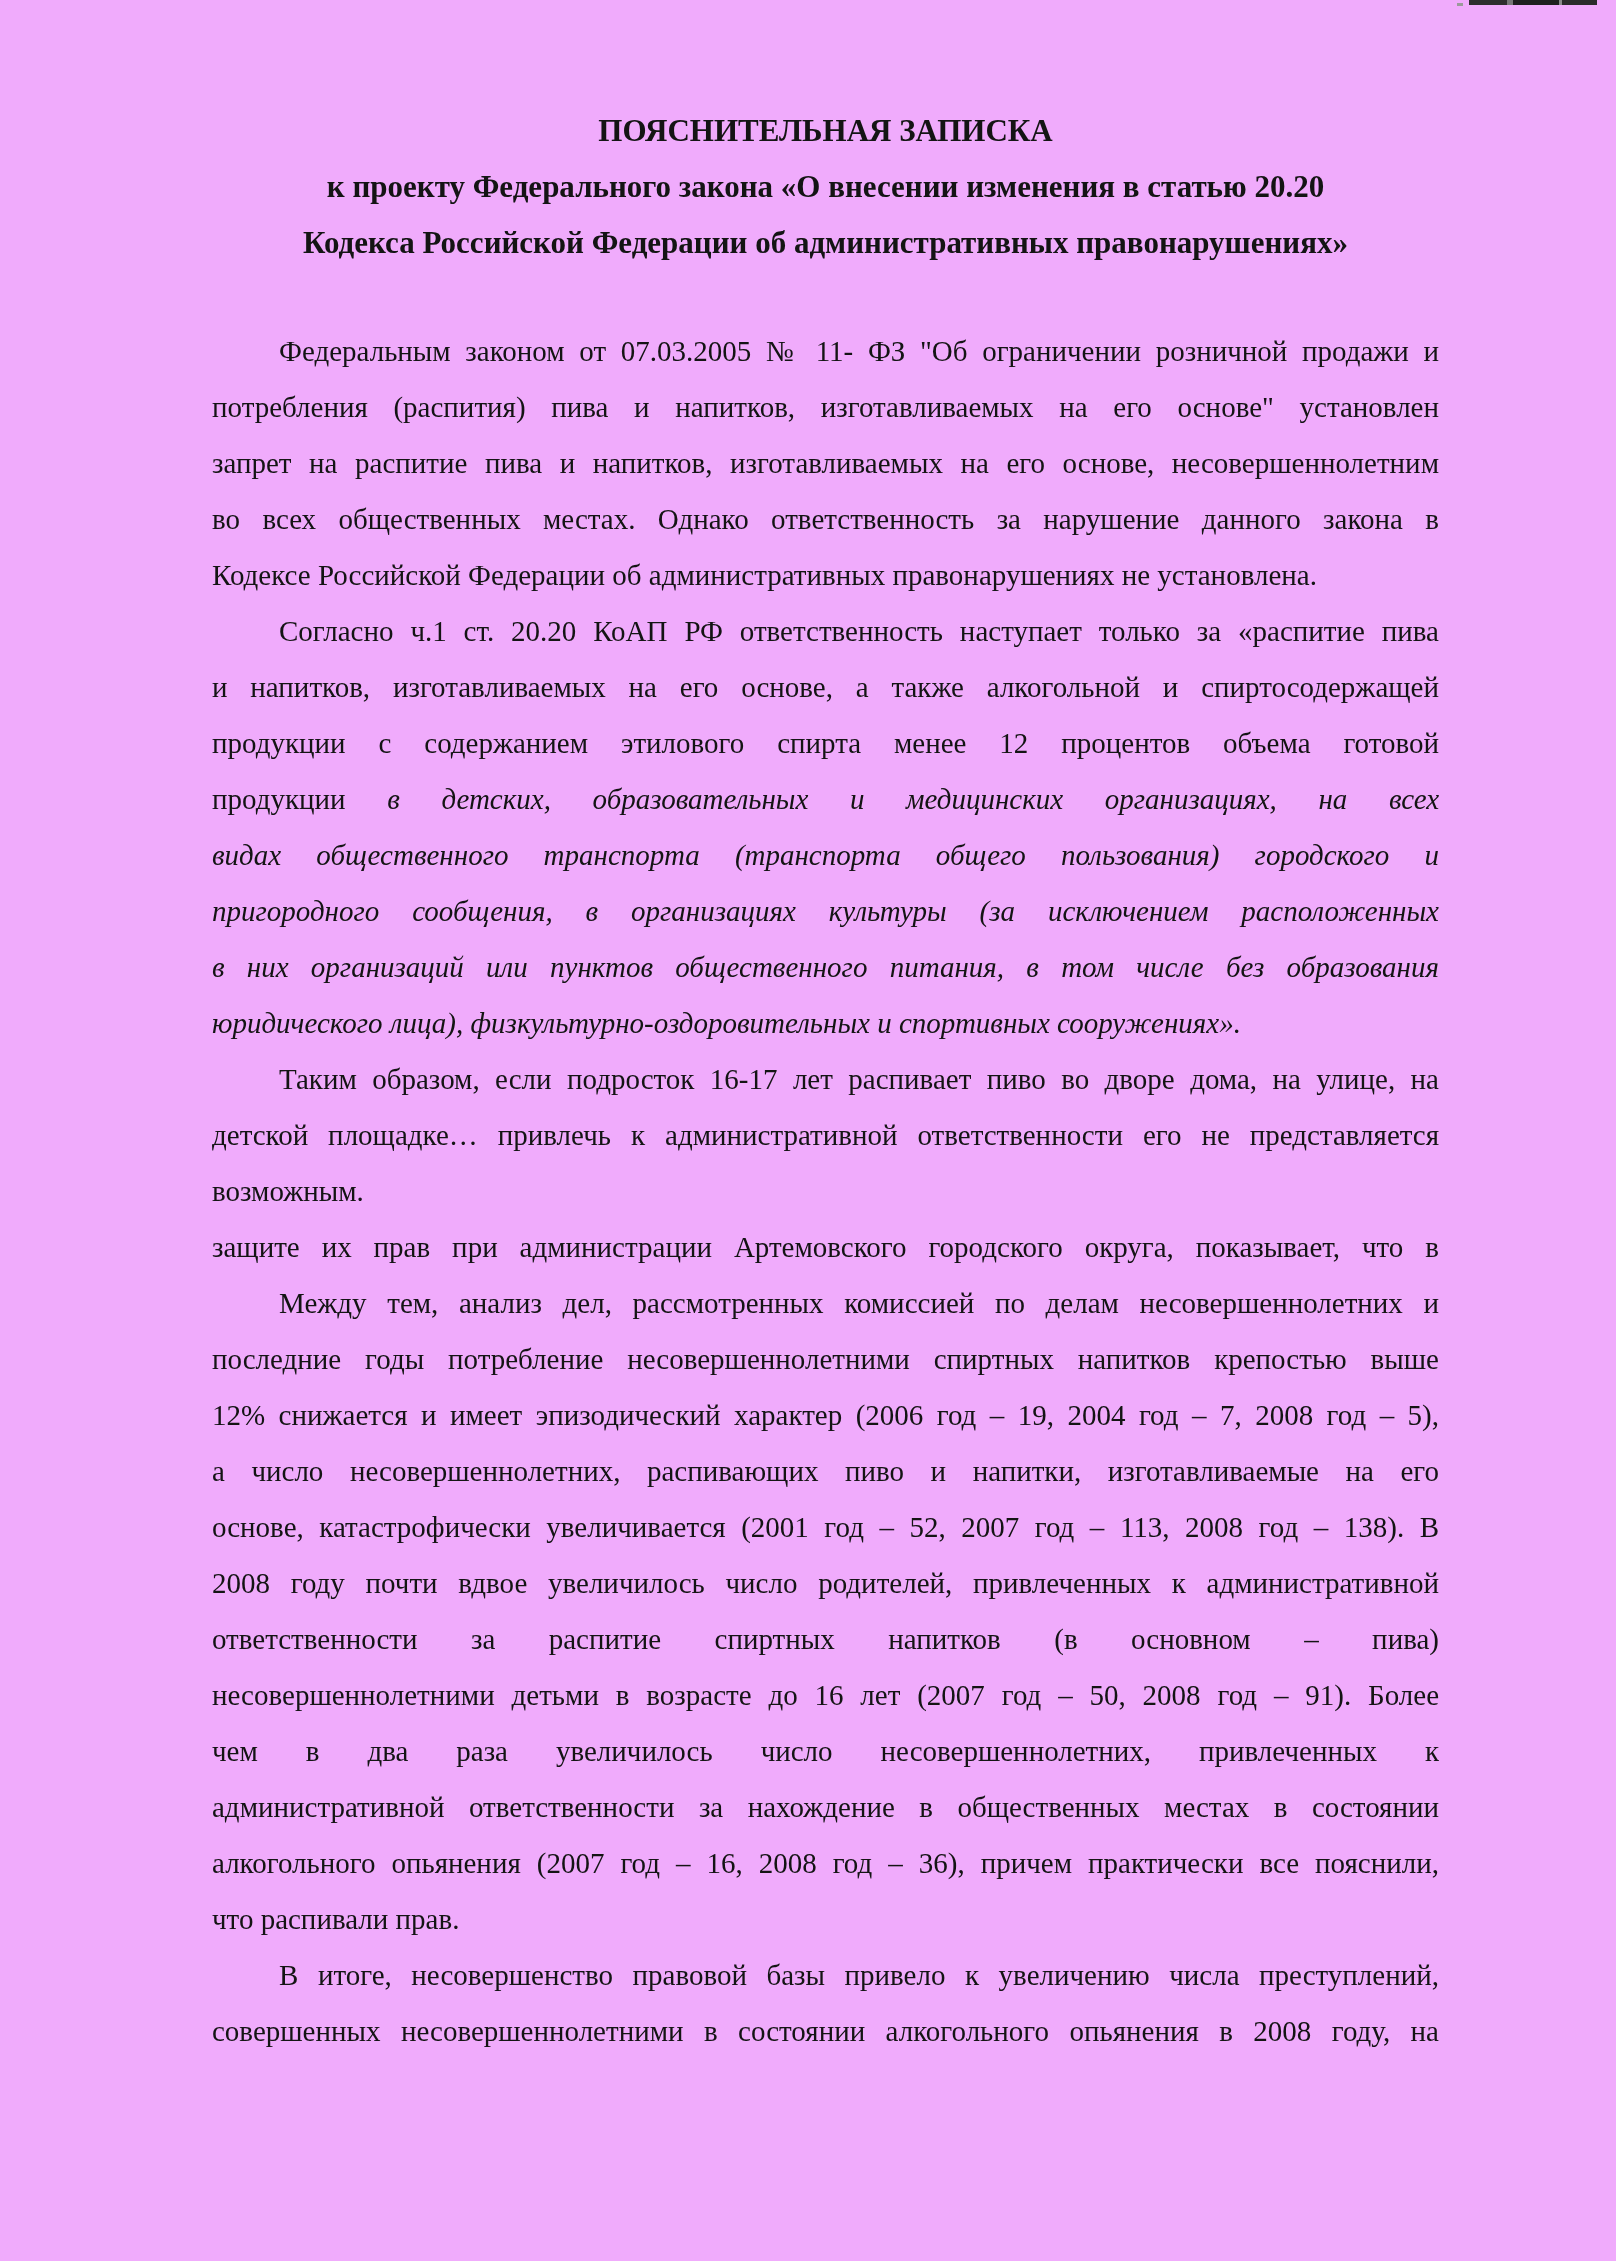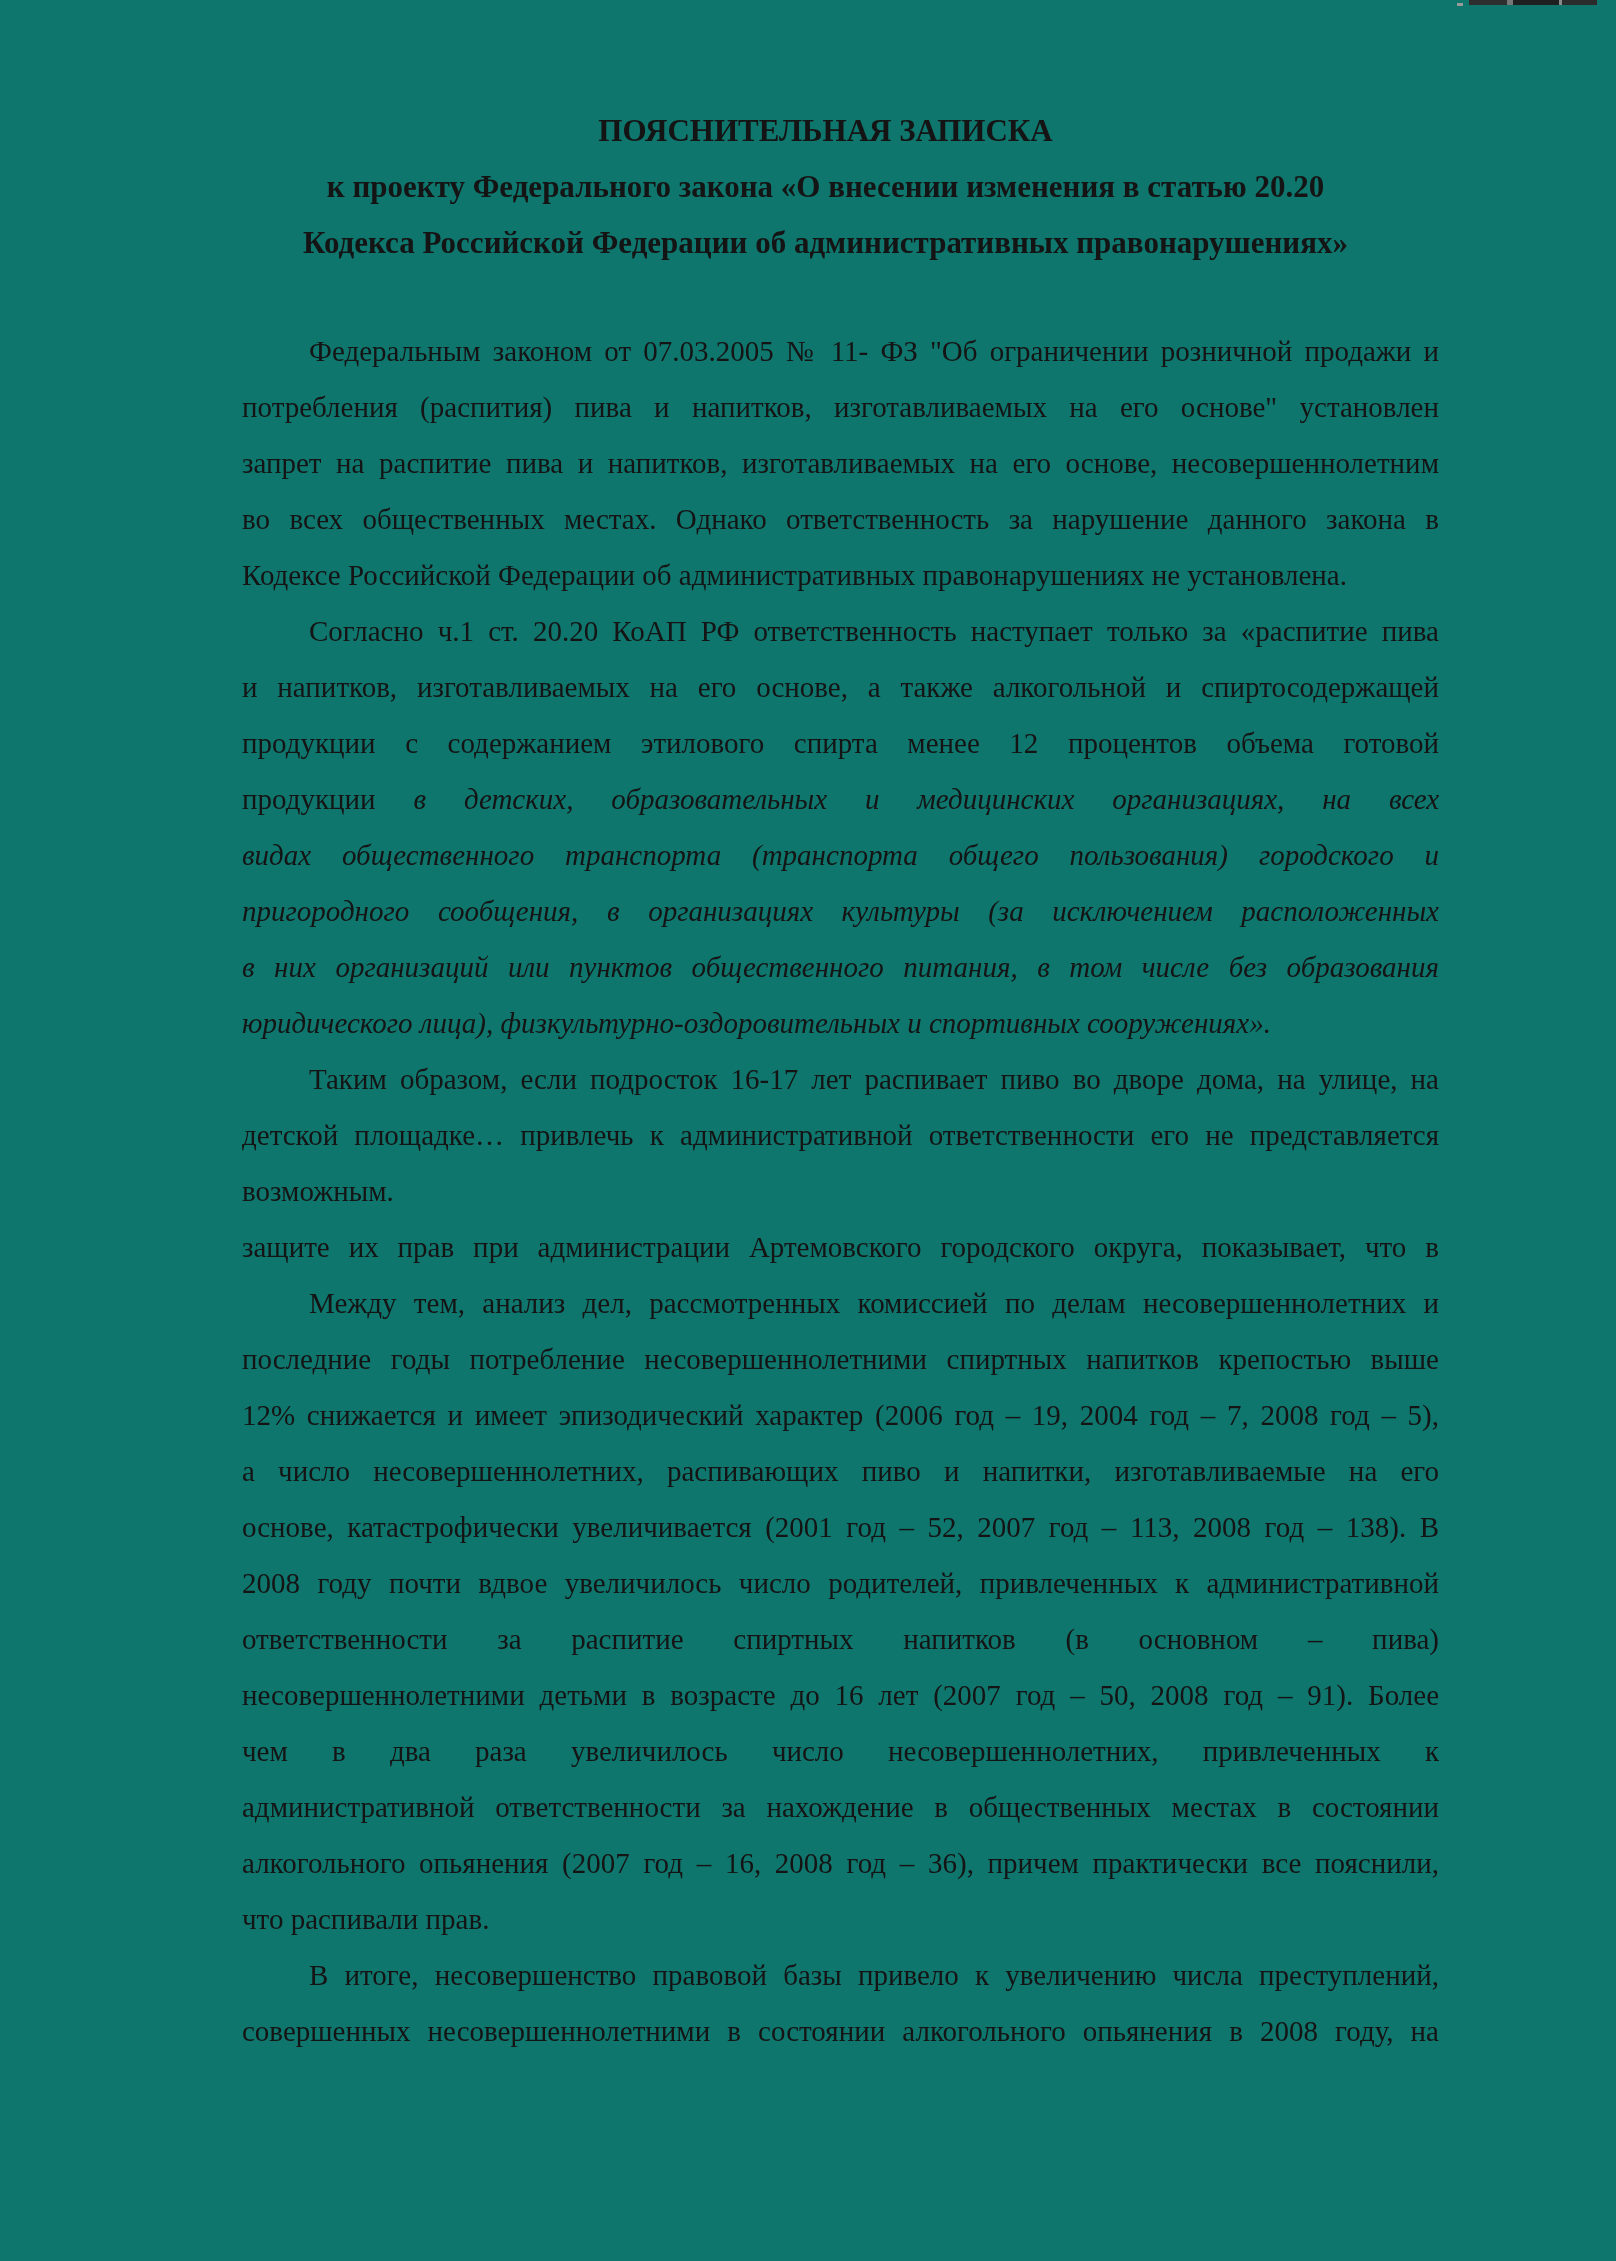--- a/index.html
+++ b/index.html
@@ -1,20 +1,20 @@
 <!DOCTYPE html>
 <html style="font-size:10.3px"><head>
 <meta charset="utf-8">
 <style>
   html, body { margin: 0; padding: 0; background: #888; }
   .page {
     position: relative;
     width: 1617px;
     height: 2261px;
-    background: #0f766e;
+    background: #f0abfc;
     font-family: "Liberation Serif", "DejaVu Serif", serif;
     color: #141414;
     overflow: hidden;
   }
   .scan-artifact {
     position: absolute;
     top: 0;
     left: 1469px;
     width: 128px;
     height: 4.5px;
@@ -44,21 +44,20 @@
     top: 323px;
     width: 1227px;
     font-size: 29px;
   }
   .line {
     text-align: justify;
     text-align-last: justify;
     line-height: 56px;
     height: 56px;
     overflow: hidden;
-    margin-left: 30px;
   }
   .line.indent { text-indent: 67px; }
   .line.last { text-align-last: left; }
   .run.italic { font-style: italic; }
 </style>
 </head>
 <body>
 
 <div class="page">
   <div class="scan-artifact"></div>

